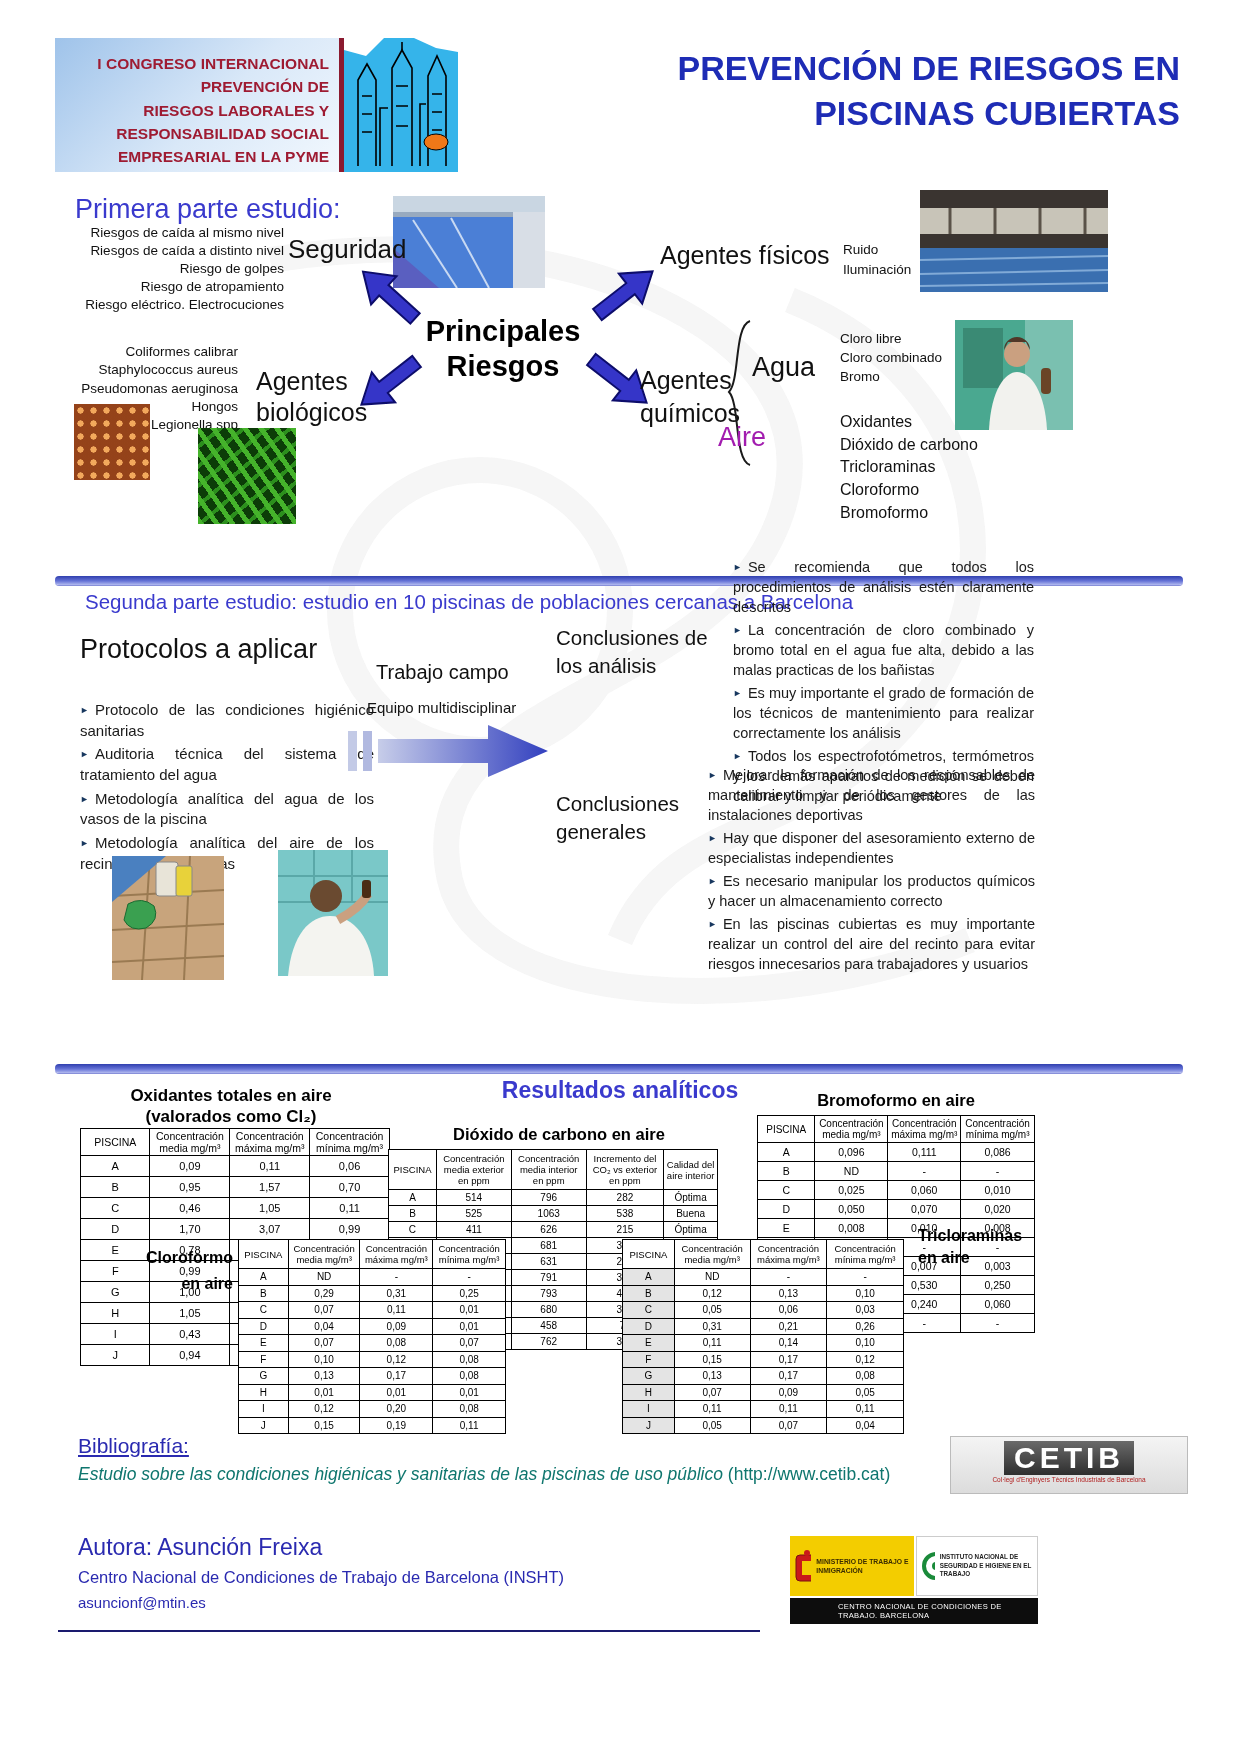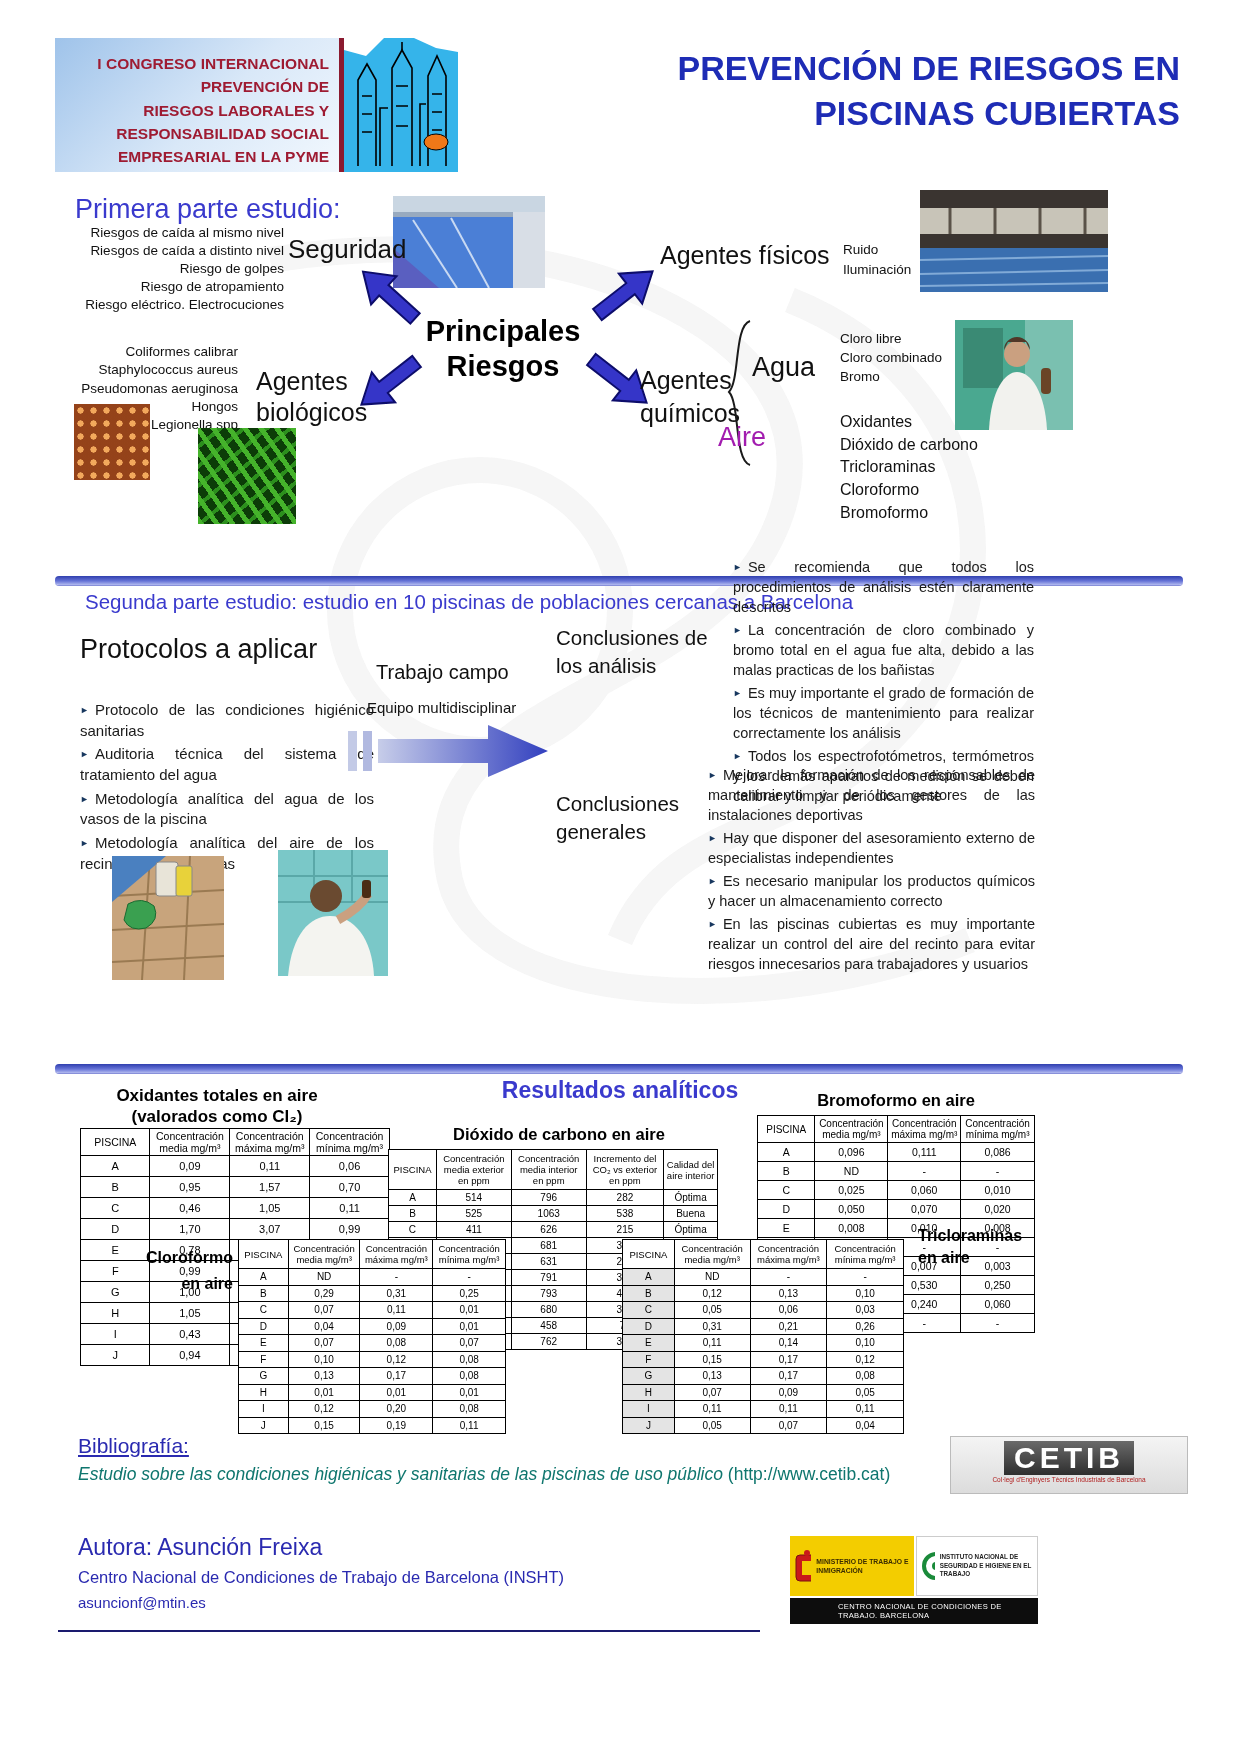--- a/index.html
+++ b/index.html
@@ -69,21 +69,21 @@
   #concl-analisis-label { left:556px; top:624px; font-size:20.5px; line-height:1.35; color:#111; }
   #analisis-items { left:733px; top:557px; width:301px; font-size:14.5px; }
   #concl-generales-label { left:556px; top:790px; font-size:20.5px; line-height:1.35; color:#111; }
   #generales-items { left:708px; top:765px; width:327px; font-size:14.5px; }
   #equip-photo { left:112px; top:856px; width:112px; height:124px; }
   #sampling-photo { left:278px; top:850px; width:110px; height:126px; }
 
   
   #resultados-heading { left:420px; top:1077px; width:400px; text-align:center; font-weight:bold; font-size:23px; }
   .tbl-title { font-weight:bold; color:#000; text-align:center; }
-  #oxid-title { left:62px; top:1085px; width:310px; font-size:17px; line-height:1.25; }
+  #oxid-title { left:76px; top:1085px; width:310px; font-size:17px; line-height:1.25; }
   #co2-title { left:400px; top:1125px; width:318px; font-size:16.5px; }
   #bromo-title { left:757px; top:1091px; width:278px; font-size:16.5px; }
   #cloro-label { left:133px; top:1245px; width:100px; text-align:right; font-weight:bold; font-size:16px; line-height:1.6; }
   #tricl-label { left:918px; top:1225px; width:110px; text-align:left; font-weight:bold; font-size:16px; line-height:1.4; }
 
   table.tbl { border-collapse:collapse; background:#fff; color:#000; }
   .tbl th, .tbl td { border:1px solid #000; text-align:center; vertical-align:middle; font-weight:normal; padding:1px 2px; }
   #oxid-table { left:80px; top:1128px; width:310px; }
   #oxid-table th { font-size:10.5px; height:27px; }
   #oxid-table td { font-size:11px; height:21px; }

